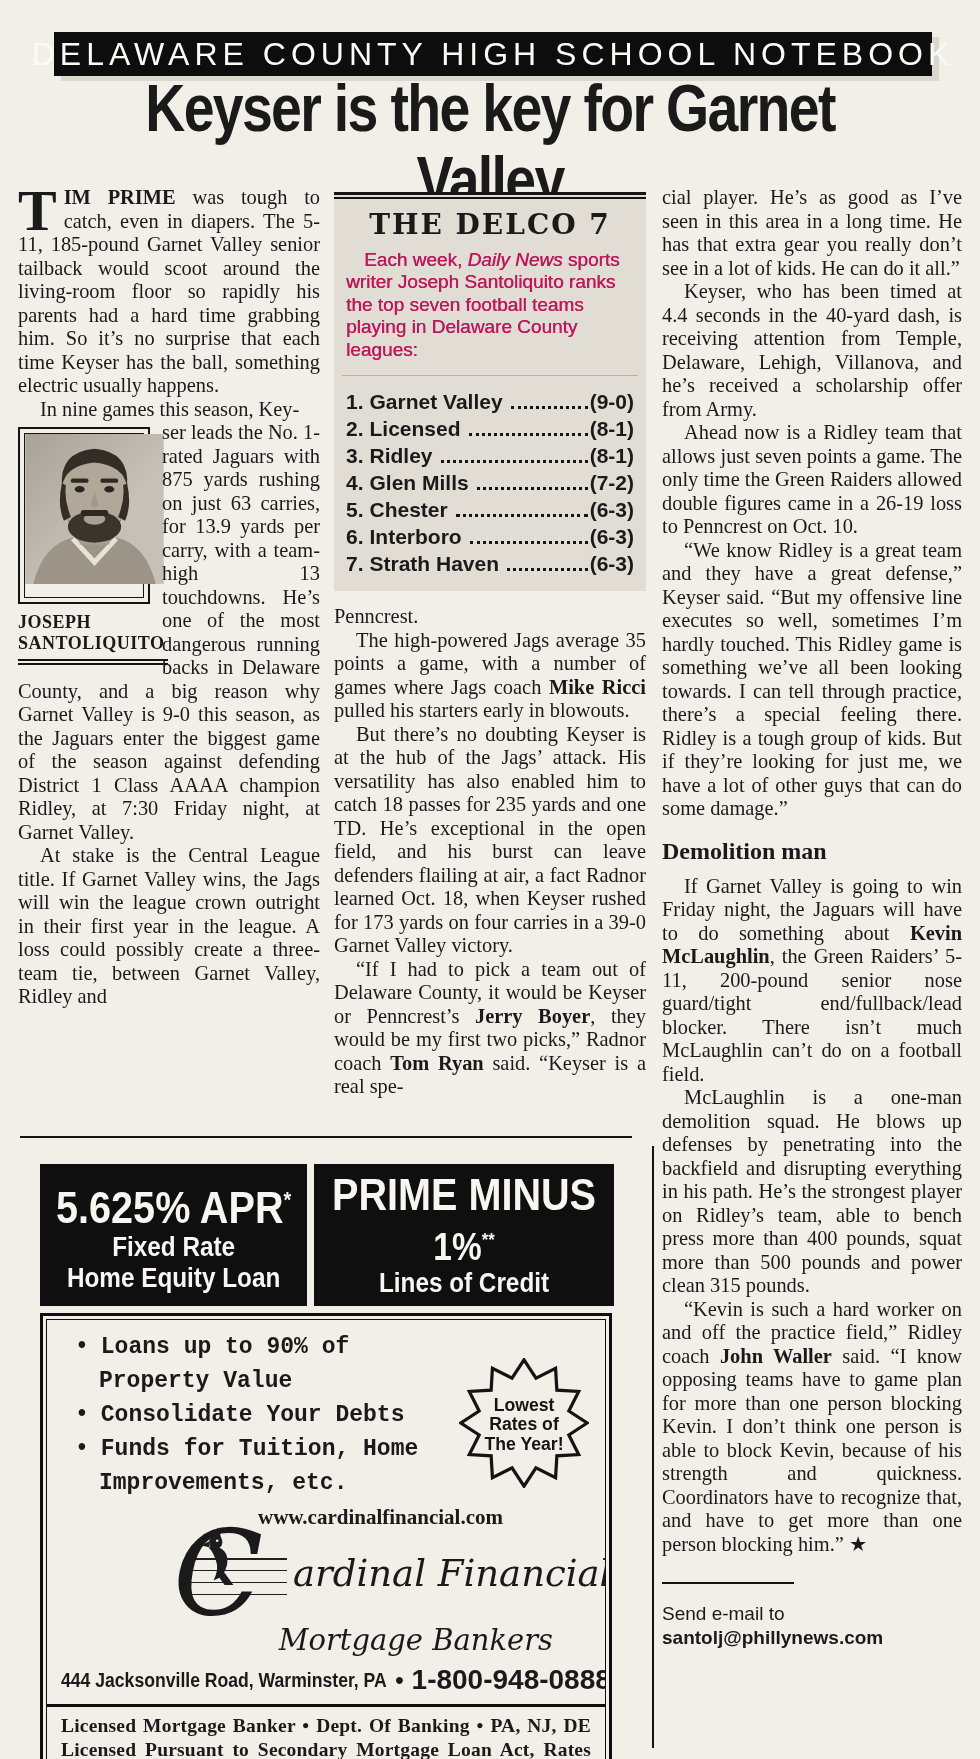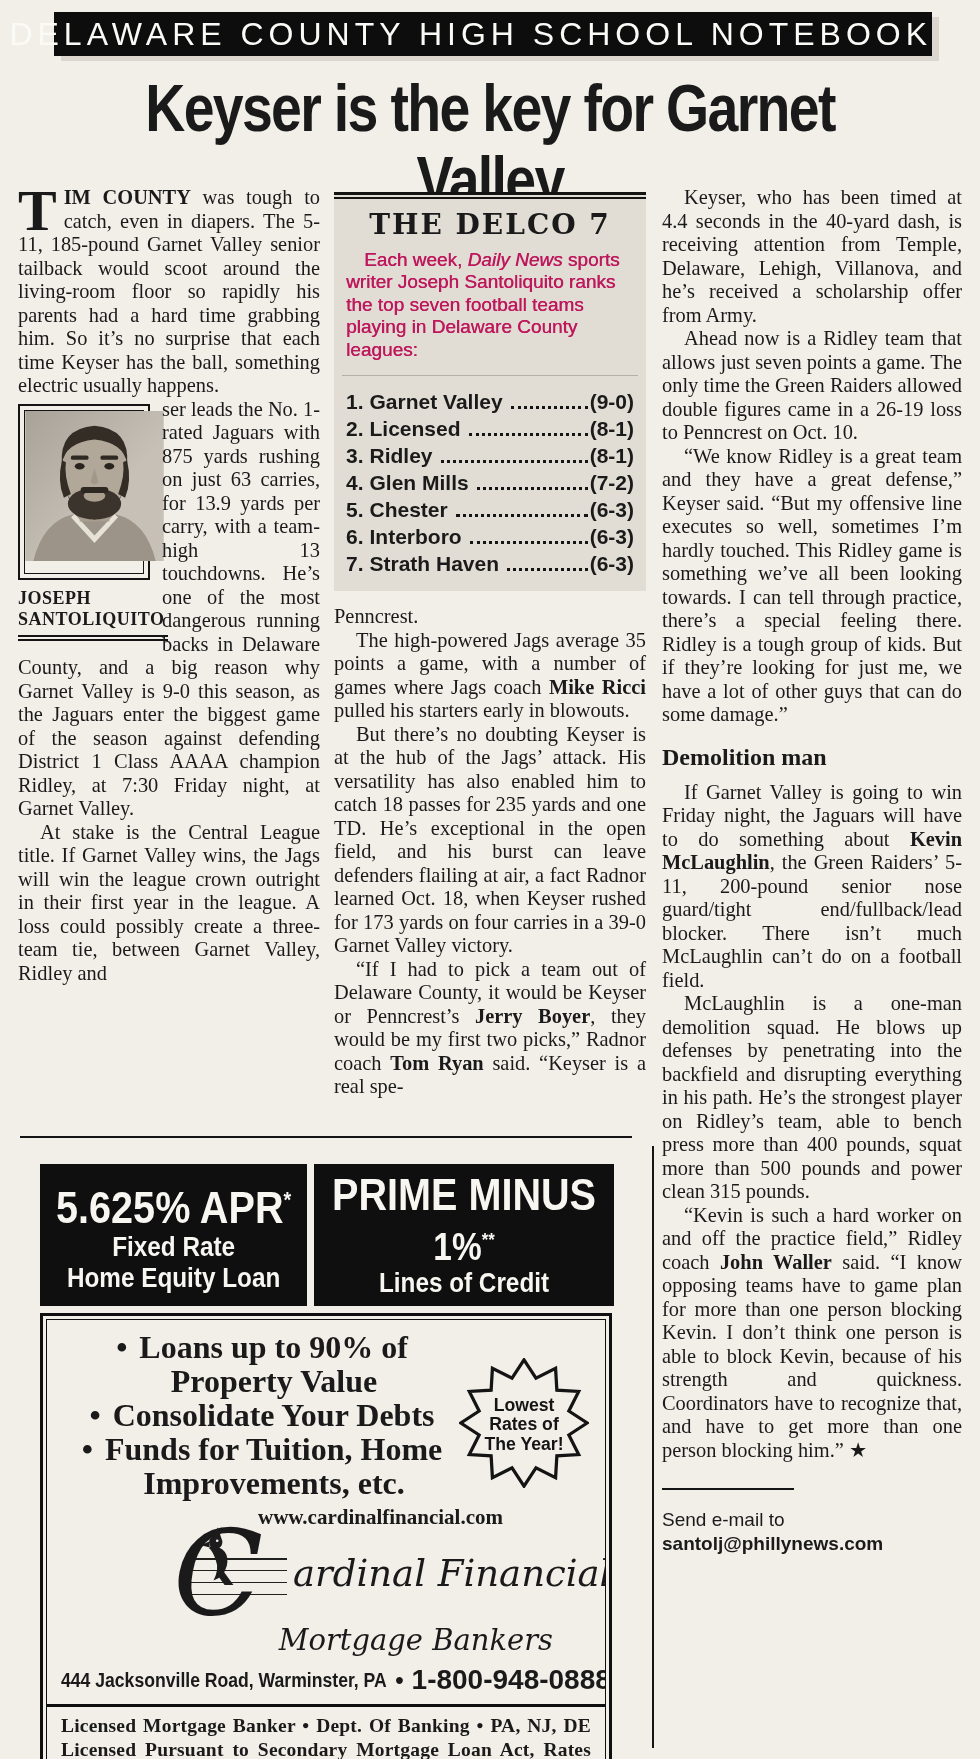--- a/index.html
+++ b/index.html
@@ -7,23 +7,23 @@
   body {
     position:relative; height:1759px; overflow:hidden;
     background:#f2efe9; color:#1a1a1a;
     font-family:"Liberation Serif", serif;
   }
   .b { font-weight:bold; }
   .i { font-style:italic; }
 
   
   .banner {
-    position:absolute; left:54px; top:12px; width:878px; height:44px;
+    position:absolute; left:54px; top:32px; width:878px; height:44px;
     background:#0d0d0d; color:#fafaf7;
-    display:flex; align-items:center; justify-content:flex-end;
+    display:flex; align-items:center; justify-content:center;
     font-family:"Liberation Sans", sans-serif; font-size:32px; letter-spacing:5px;
     box-shadow:7px 5px 0 #dbd7cf;
     white-space:nowrap;
   }
   .headline {
     position:absolute; left:0; top:72px; width:980px; text-align:center;
     font-family:"Liberation Sans", sans-serif; font-weight:bold;
     font-size:66px; line-height:72px; letter-spacing:-2px;
     transform:scaleX(0.84);
   }
@@ -100,22 +100,22 @@
   }
   .ad-h1 { font-size:45px; line-height:48px; transform:scaleX(0.88); white-space:nowrap; }
   .ad-h2 { font-size:27px; line-height:31px; transform:scaleX(0.9); white-space:nowrap; }
   .ad-h1 sup, .ad-h2 sup { font-size:0.5em; }
 
   .ad-main { border:3px solid #0f0f0f; padding:3px; }
   .ad-main-inner { border:1px solid #0f0f0f; padding:10px 14px 8px; overflow:hidden; }
 
   .starburst { float:right; width:130px; height:130px; margin:28px 2px 6px 10px; }
   .ad-bullet {
-    font-weight:bold; font-size:32px; line-height:34px;
-    padding-left:38px; text-indent:-24px; text-align:center;
+    font-weight:bold; font-size:23px; line-height:34px;
+    padding-left:38px; text-indent:-24px; text-align:left;font-family:Liberation Mono, monospace;
   }
   .bullet-dot { margin-right:12px; }
   .ad-site { text-align:right; font-weight:bold; font-size:21px; line-height:26px; margin:4px 88px 0 0; }
 
   .cardinal-logo { position:relative; height:86px; margin-top:8px; }
   .logo-pinstripes {
     position:absolute; left:128px; right:4px; top:20px; height:38px;
     background:repeating-linear-gradient(to bottom, #20201e 0 1.5px, transparent 1.5px 12px);
   }
   .logo-c {
@@ -145,23 +145,23 @@
 </style>
 </head>
 <body>
 
 <div class="banner">
   <span>DELAWARE COUNTY HIGH SCHOOL NOTEBOOK</span>
 </div>
 <div class="headline">Keyser is the key for Garnet Valley</div>
 
 <div class="col" id="col1">
-  <p class="noindent"><span class="dropcap">T</span><span><span class="b">IM COUNTY</span><span> was tough to catch, even in diapers. The 5-11, 185-pound Garnet Valley senior tailback would scoot around the living-room floor so rapidly his parents had a hard time grabbing him. So it’s no surprise that each time Keyser has the ball, something electric usually happens.</span></span></p>
+  <p class="noindent"><span class="dropcap">T</span><span><span class="b">IM PRIME</span><span> was tough to catch, even in diapers. The 5-11, 185-pound Garnet Valley senior tailback would scoot around the living-room floor so rapidly his parents had a hard time grabbing him. So it’s no surprise that each time Keyser has the ball, something electric usually happens.</span></span></p>
   <p class="p2">
-    <span class="photo-float">
+    <span class="p2-start">In nine games this season, Key-</span><span class="photo-float">
       <span class="photo-frame" style="display:block">
           <span class="photo-frame-inner" style="display:block">
         <svg width="139" height="150" viewBox="0 0 140 152">
           <defs>
             <linearGradient id="pg" x1="0" y1="0" x2="1" y2="1">
               <stop offset="0" stop-color="#8f8a80"></stop>
                   <stop offset="0.6" stop-color="#c6c0b6"></stop>
             </linearGradient>
           </defs>
           <rect width="140" height="152" fill="#c6c0b6"></rect>
@@ -253,20 +253,21 @@
         </div>
       </div>
   </div>
   <p class="noindent">Penncrest.</p>
   <p><span>The high-powered Jags average 35 points a game, with a number of games where Jags coach </span><span class="b">Mike Ricci</span><span> pulled his starters early in blowouts.</span></p>
   <p>But there’s no doubting Keyser is at the hub of the Jags’ attack. His versatility has also enabled him to catch 18 passes for 235 yards and one TD. He’s exceptional in the open field, and his burst can leave defenders flailing at air, a fact Radnor learned Oct. 18, when Keyser rushed for 173 yards on four carries in a 39-0 Garnet Valley victory.</p>
   <p><span>“If I had to pick a team out of Delaware County, it would be Keyser or Penncrest’s </span><span class="b">Jerry Boyer</span><span>, they would be my first two picks,” Radnor coach </span><span class="b">Tom Ryan</span><span> said. “Keyser is a real spe-</span></p>
 </div>
 
 <div class="col" id="col3">
+  <p class="noindent">cial player. He’s as good as I’ve seen in this area in a long time. He has that extra gear you really don’t see in a lot of kids. He can do it all.”</p>
   <p>Keyser, who has been timed at 4.4 seconds in the 40-yard dash, is receiving attention from Temple, Delaware, Lehigh, Villanova, and he’s received a scholarship offer from Army.</p>
   <p>Ahead now is a Ridley team that allows just seven points a game. The only time the Green Raiders allowed double figures came in a 26-19 loss to Penncrest on Oct. 10.</p>
   <p>“We know Ridley is a great team and they have a great defense,” Keyser said. “But my offensive line executes so well, sometimes I’m hardly touched. This Ridley game is something we’ve all been looking towards. I can tell through practice, there’s a special feeling there. Ridley is a tough group of kids. But if they’re looking for just me, we have a lot of other guys that can do some damage.”</p>
   <div class="subhead">Demolition man</div>
   <p><span>If Garnet Valley is going to win Friday night, the Jaguars will have to do something about </span><span class="b">Kevin McLaughlin</span><span>, the Green Raiders’ 5-11, 200-pound senior nose guard/tight end/fullback/lead blocker. There isn’t much McLaughlin can’t do on a football field.</span></p>
   <p>McLaughlin is a one-man demolition squad. He blows up defenses by penetrating into the backfield and disrupting everything in his path. He’s the strongest player on Ridley’s team, able to bench press more than 400 pounds, squat more than 500 pounds and power clean 315 pounds.</p>
   <p><span>“Kevin is such a hard worker on and off the practice field,” Ridley coach </span><span class="b">John Waller</span><span> said. “I know opposing teams have to game plan for more than one person blocking Kevin. I don’t think one person is able to block Kevin, because of his strength and quickness. Coordinators have to recognize that, and have to get more than one person blocking him.” ★</span></p>
   <div class="email-divider"></div>
   <div class="email-footer"><span>Send e-mail to </span><span class="b">santolj@phillynews.com</span></div>
 </div>

